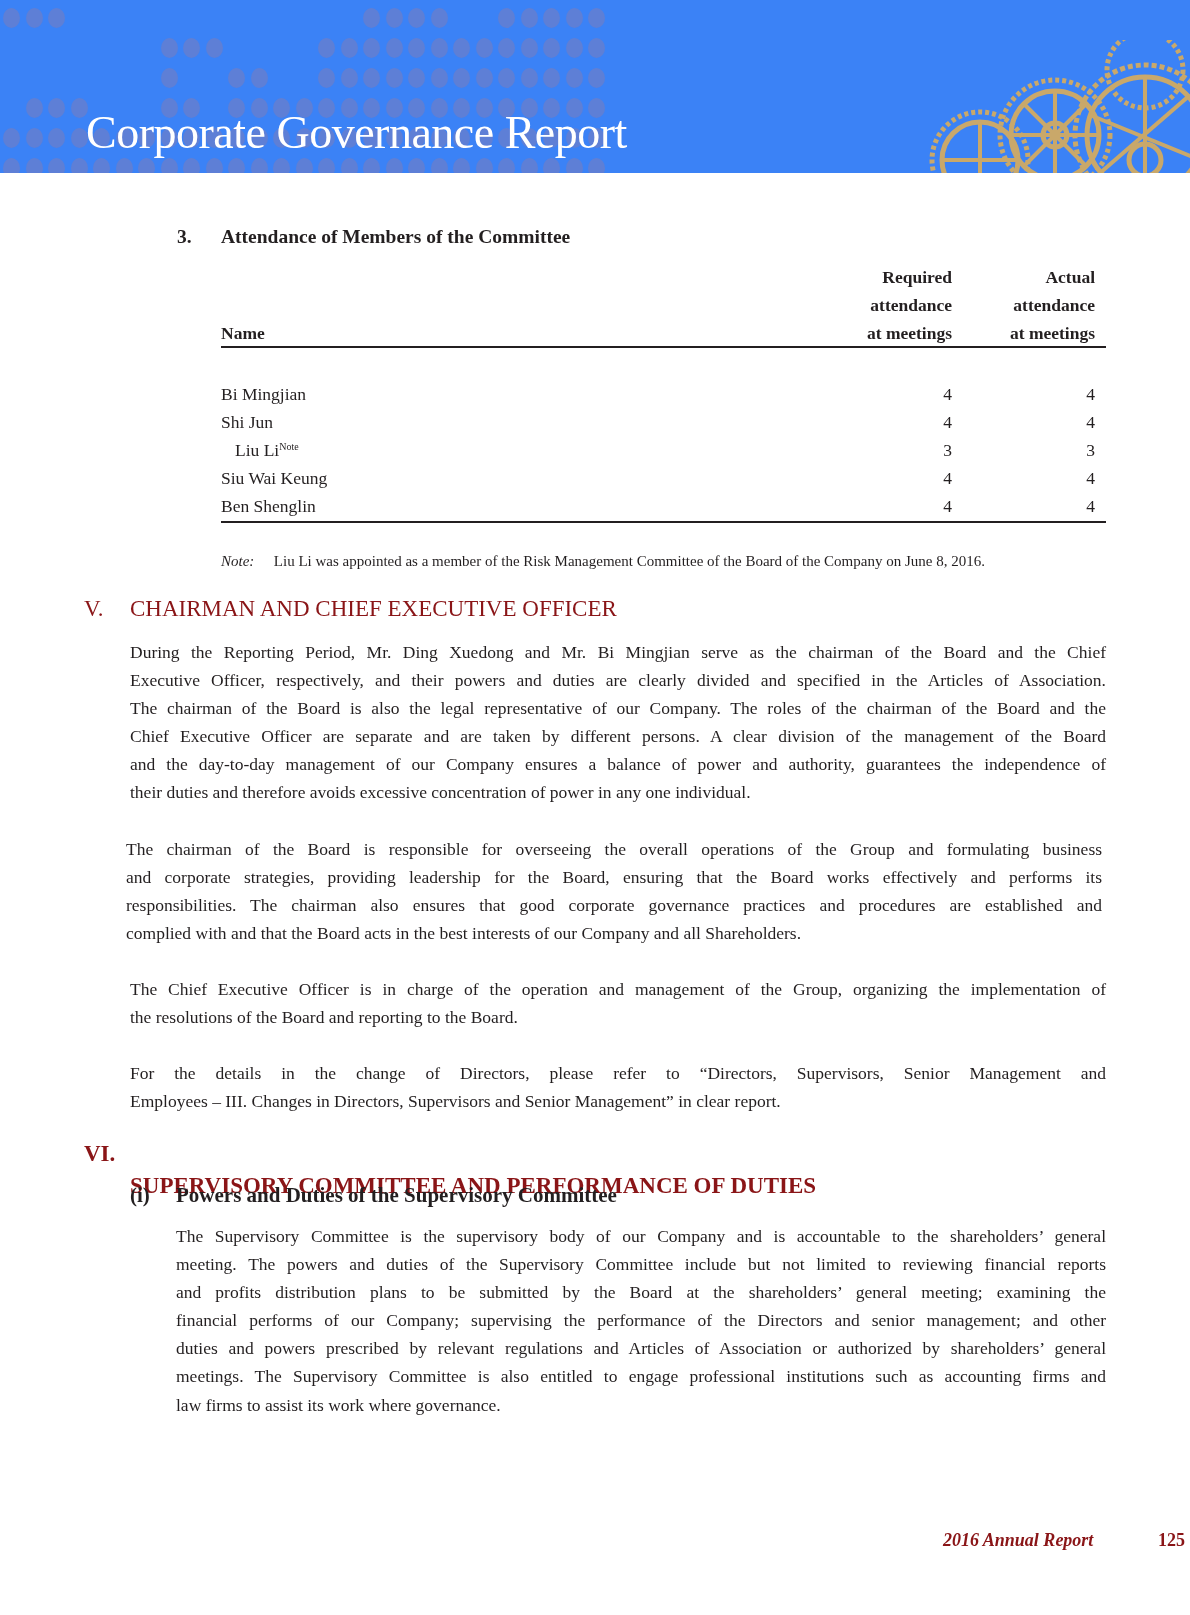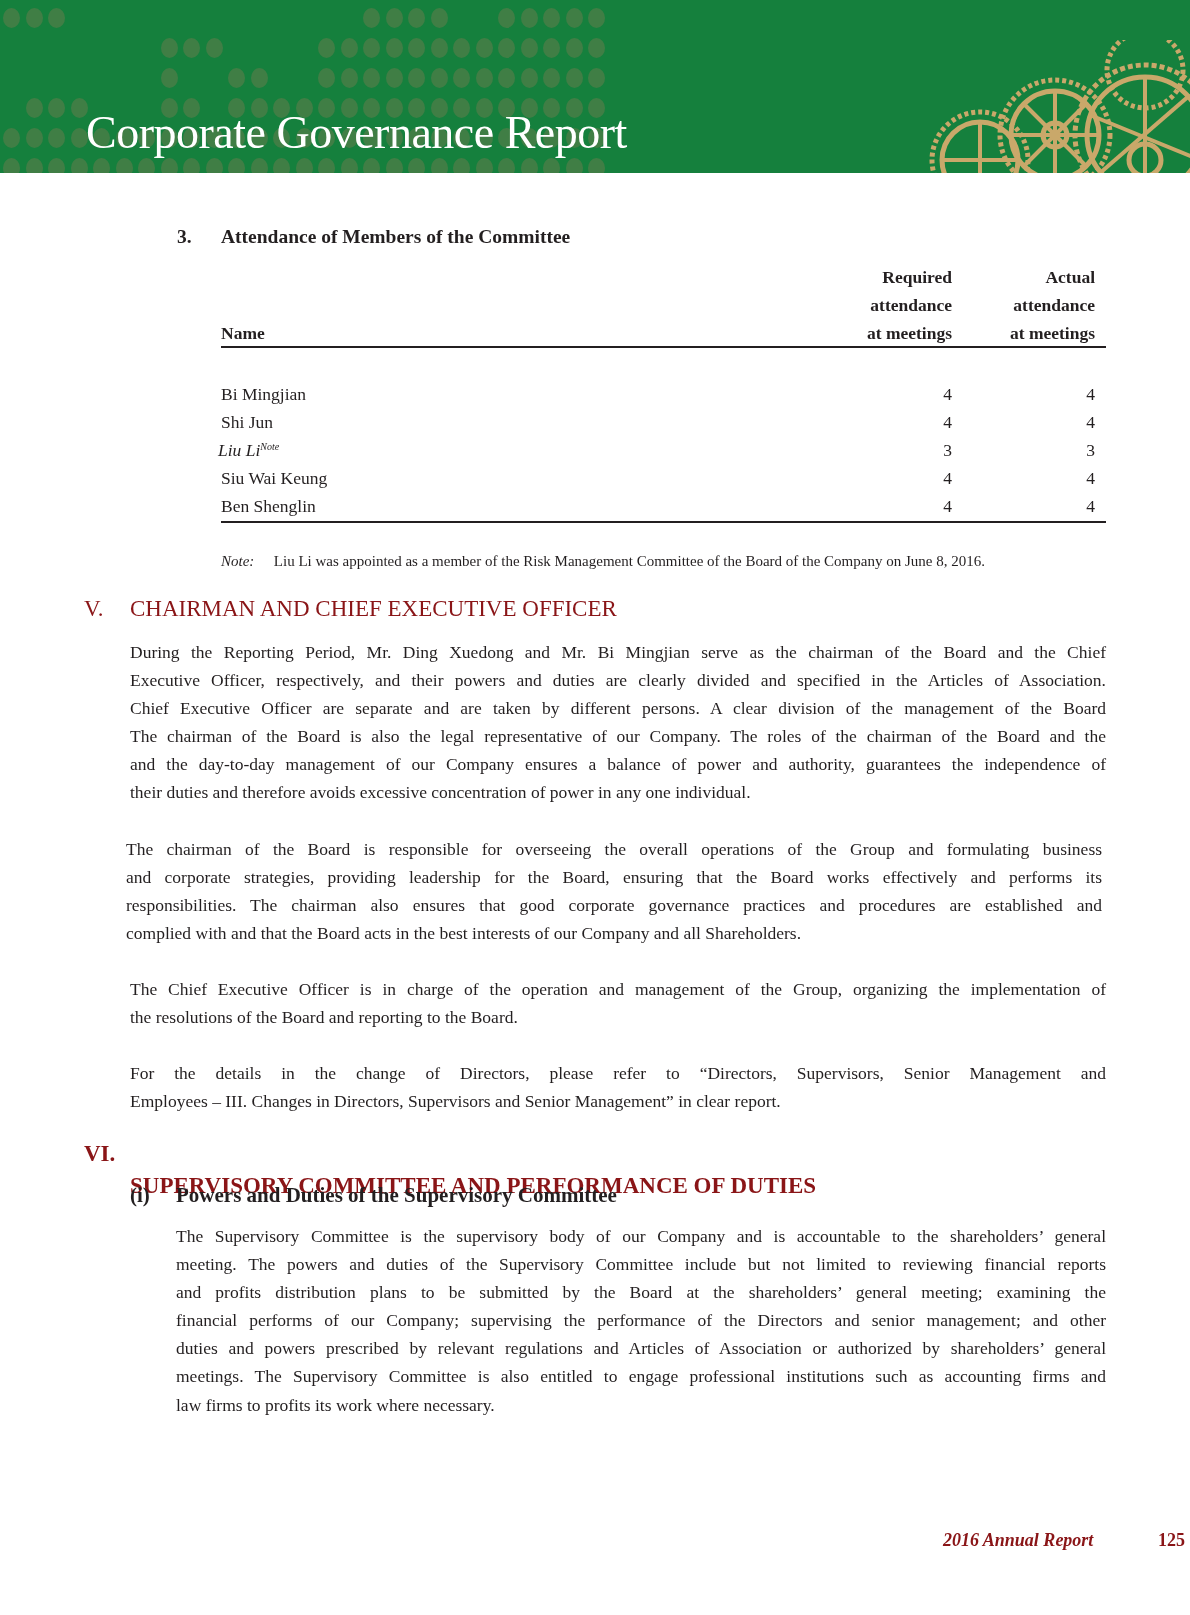--- a/index.html
+++ b/index.html
@@ -1,20 +1,20 @@
 <!DOCTYPE html>
 <html><head>
 <meta charset="utf-8">
 <style>
   html, body { margin: 0; padding: 0; background: #ffffff; }
   body { width: 1190px; height: 1615px; position: relative; overflow: hidden;
          font-family: "Liberation Serif", "DejaVu Serif", serif; color: #231f20; }
 
   
-  .banner { position: absolute; left: 0; top: 0; width: 1190px; height: 173px; background: #15803d; overflow: hidden; }
+  .banner { position: absolute; left: 0; top: 0; width: 1190px; height: 173px; background: #3b82f6; overflow: hidden; }
   .dots { position: absolute; inset: 0; }
   .dot { position: absolute; width: 17px; height: 20px; border-radius: 50%; background: rgba(220,120,100,0.22); }
   .banner-title { position: absolute; left: 86px; top: 106px; font-size: 46px; color: #ffffff; letter-spacing: -0.5px; white-space: nowrap; }
   .gears { position: absolute; right: 0; top: 40px; width: 270px; height: 133px; }
 
   
   .abs { position: absolute; white-space: nowrap; }
   .sub-title { font-size: 19.5px; font-weight: bold; }
   .th { font-size: 17.5px; font-weight: bold; text-align: right; }
   .td { font-size: 17.5px; }
@@ -207,21 +207,21 @@
         <div class="abs td" style="left: 221px; top: 384px;"><span>Bi Mingjian</span></div>
         <div class="abs td" style="right: 238px; top: 384px;">4</div>
         <div class="abs td" style="right: 95px; top: 384px;">4</div>
       </div>
       <div>
         <div class="abs td" style="left: 221px; top: 412px;"><span>Shi Jun</span></div>
         <div class="abs td" style="right: 238px; top: 412px;">4</div>
         <div class="abs td" style="right: 95px; top: 412px;">4</div>
       </div>
       <div>
-        <div class="abs td" style="left: 218px; top: 440px; font-style: italic;"><span>Liu Li</span><sup class="note-sup">Note</sup></div>
+        <div class="abs td" style="left: 235px; top: 440px;"><span>Liu Li</span><sup class="note-sup">Note</sup></div>
         <div class="abs td" style="right: 238px; top: 440px;">3</div>
         <div class="abs td" style="right: 95px; top: 440px;">3</div>
       </div>
       <div>
         <div class="abs td" style="left: 221px; top: 468px;"><span>Siu Wai Keung</span></div>
         <div class="abs td" style="right: 238px; top: 468px;">4</div>
         <div class="abs td" style="right: 95px; top: 468px;">4</div>
       </div>
       <div>
         <div class="abs td" style="left: 221px; top: 496px;"><span>Ben Shenglin</span></div>
@@ -238,22 +238,22 @@
   <span style="display:inline-block; width:12px;"></span>
   <span>Liu Li was appointed as a member of the Risk Management Committee of the Board of the Company on June 8, 2016.</span>
 </div>
 
 <div class="abs sec-heading" style="left:84px; top:596px;">V.</div>
 <div class="abs sec-heading" style="left:130px; top:596px;">CHAIRMAN AND CHIEF EXECUTIVE OFFICER</div>
 
 <div class="para" id="sv-p0" style="left:130px; top:638px; width:976px;">
     <span class="ln">During the Reporting Period, Mr. Ding Xuedong and Mr. Bi Mingjian serve as the chairman of the Board and the Chief</span>
     <span class="ln">Executive Officer, respectively, and their powers and duties are clearly divided and specified in the Articles of Association.</span>
+    <span class="ln">The chairman of the Board is also the legal representative of our Company. The roles of the chairman of the Board and the</span>
     <span class="ln">Chief Executive Officer are separate and are taken by different persons. A clear division of the management of the Board</span>
-    <span class="ln">The chairman of the Board is also the legal representative of our Company. The roles of the chairman of the Board and the</span>
     <span class="ln">and the day-to-day management of our Company ensures a balance of power and authority, guarantees the independence of</span>
     <span class="ln last">their duties and therefore avoids excessive concentration of power in any one individual.</span>
   </div>
 <div class="para" id="sv-p1" style="left:126px; top:835px; width:976px;">
     <span class="ln">The chairman of the Board is responsible for overseeing the overall operations of the Group and formulating business</span>
     <span class="ln">and corporate strategies, providing leadership for the Board, ensuring that the Board works effectively and performs its</span>
     <span class="ln">responsibilities. The chairman also ensures that good corporate governance practices and procedures are established and</span>
     <span class="ln last">complied with and that the Board acts in the best interests of our Company and all Shareholders.</span>
   </div>
 <div class="para" id="sv-p2" style="left:130px; top:975px; width:976px;">
@@ -271,17 +271,17 @@
 <div class="abs subsec" style="left:130px; top:1183px;">(i)</div>
 <div class="abs subsec" style="left:176px; top:1183px;">Powers and Duties of the Supervisory Committee</div>
 
 <div class="para" id="svi-p0" style="left:176px; top:1222px; width:930px;">
     <span class="ln">The Supervisory Committee is the supervisory body of our Company and is accountable to the shareholders’ general</span>
     <span class="ln">meeting. The powers and duties of the Supervisory Committee include but not limited to reviewing financial reports</span>
     <span class="ln">and profits distribution plans to be submitted by the Board at the shareholders’ general meeting; examining the</span>
     <span class="ln">financial performs of our Company; supervising the performance of the Directors and senior management; and other</span>
     <span class="ln">duties and powers prescribed by relevant regulations and Articles of Association or authorized by shareholders’ general</span>
     <span class="ln">meetings. The Supervisory Committee is also entitled to engage professional institutions such as accounting firms and</span>
-    <span class="ln last">law firms to profits its work where necessary.</span>
+    <span class="ln last">law firms to assist its work where governance.</span>
   </div>
 
 <div class="abs footer" style="left:943px; top:1530px;font-style:italic;">2016 Annual Report</div>
 <div class="abs footer" style="left:1121px; top:1530px;margin-left:37px;">125</div>
 
 </body></html>

